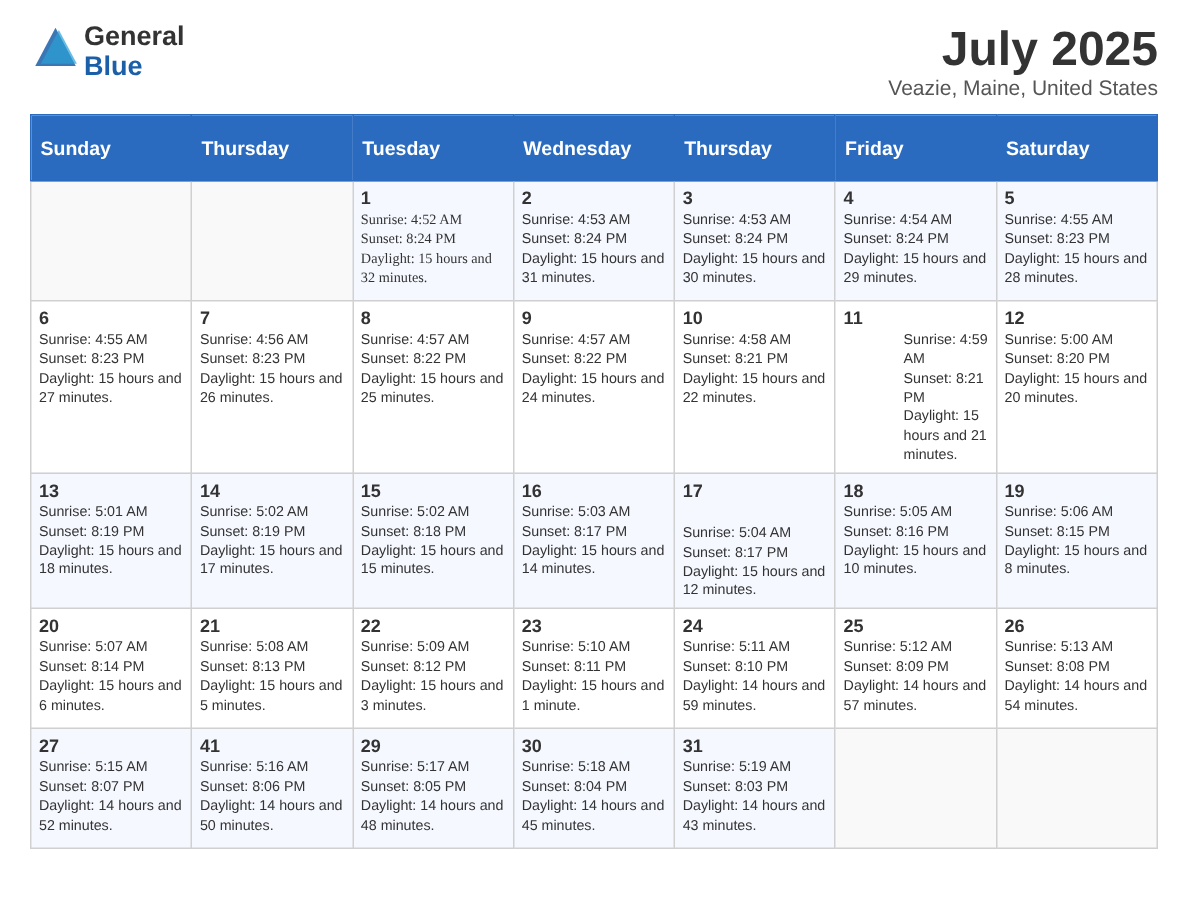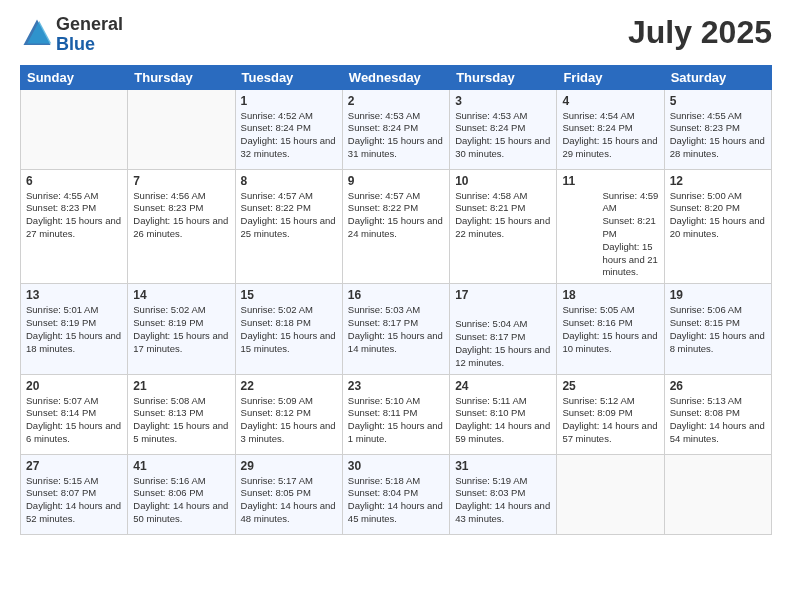--- a/index.html
+++ b/index.html
@@ -53,21 +53,21 @@
     }
     .calendar {
       width: 100%;
       border-collapse: collapse;
       table-layout: fixed;
     }
     .calendar th {
       background: #2a6bbf;
       color: #fff;
       text-align: left;
-      padding: 4px 6px;
+      padding: 14px 6px;
       font-size: 13px;
       font-weight: bold;
       border: 1px solid #2a6bbf;
     }
     .calendar td {
       border: 1px solid #d0d0d0;
       vertical-align: top;
       padding: 4px 5px;
       font-size: 10px;
       color: #333;
@@ -109,20 +109,21 @@
       </div>
       <div style="margin-left:4px;">
         <div class="logo-text">
           <span class="logo-general">General</span><br>
           <span class="logo-blue">Blue</span>
         </div>
       </div>
     </div>
     <div class="title-block">
       <div class="month-title">July 2025</div>
+      <div class="location">Veazie, Maine, United States</div>
     </div>
   </div>
 
   <table class="calendar">
     <thead>
       <tr>
         <th>Sunday</th>
         <th>Thursday</th>
         <th>Tuesday</th>
         <th>Wednesday</th>
@@ -130,21 +131,21 @@
         <th>Friday</th>
         <th>Saturday</th>
       </tr>
     </thead>
     <tbody id="calendar-body">
     <tr>
           <td class="empty-cell"></td>
           <td class="empty-cell"></td>
           <td>
             <span class="day-num">1</span>
-            <div class="cell-content" style="white-space: pre-line;">Sunrise: 4:52 AM
+            <div class="cell-content" style="white-space: pre-line; font-family: Liberation Serif, serif;">Sunrise: 4:52 AM
 Sunset: 8:24 PM
 Daylight: 15 hours and 32 minutes.</div>
           </td>
           <td>
             <span class="day-num">2</span>
             <div class="cell-content" style="white-space: pre-line;">Sunrise: 4:53 AM
 Sunset: 8:24 PM
 Daylight: 15 hours and 31 minutes.</div>
           </td>
           <td>

